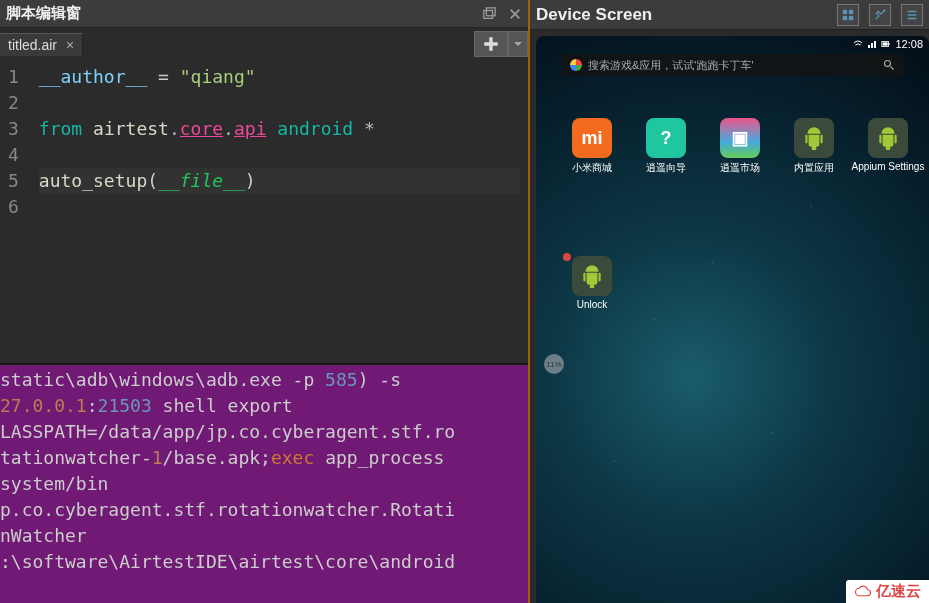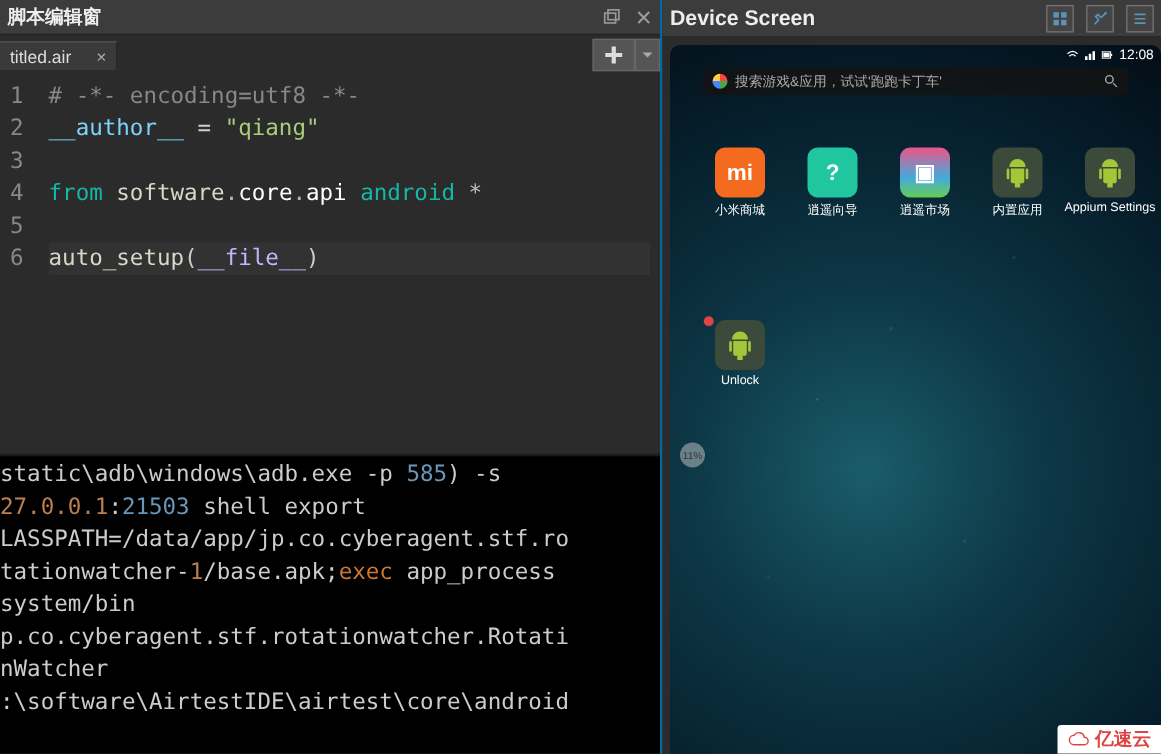--- a/index.html
+++ b/index.html
@@ -18,21 +18,21 @@
     }
     .main-layout {
       display: flex;
       width: 100%;
       height: 100%;
     }
     .left-column {
       width: 530px;
       display: flex;
       flex-direction: column;
-      border-right: 2px solid #0369a1;
+      border-right: 2px solid #a16207;
     }
     .right-column {
       flex: 1;
       background: #2b2b2b;
       display: flex;
       flex-direction: column;
     }
     .panel-header {
       background: #3c3c3c;
       height: 28px;
@@ -70,21 +70,21 @@
       height: 32px;
       display: flex;
       align-items: center;
       padding: 0 0px;
     }
     .file-tab {
       background: #3a3a3a;
       padding: 3px 8px;
       display: flex;
       align-items: center;
-      gap: 20px;
+      gap: 9px;
       border-top: 1px solid #555;
       border-right: 1px solid #222;
       font-size: 14px;
     }
     .tab-close {
       color: #aaa;
       cursor: pointer;
       font-size: 14px;
     }
     .tab-spacer { flex: 1; }
@@ -135,35 +135,35 @@
     .code-line { white-space: pre; }
     .code-line.current { background: #323232; }
     .tok-comment { color: #888; }
     .tok-var { color: #7dd3fc; }
     .tok-op { color: #ccc; }
     .tok-string { color: #a8cd7b; }
     .tok-keyword { color: #14b8a6; }
     .tok-module { color: #d8d8c8; }
     .tok-dot { color: #a9b7c6; }
     .tok-func { color: #d8d8c8; }
-    .tok-api { color: #ffffff; }
+    .tok-api { color: #ec4899; text-decoration: underline; }
     .tok-star { color: #bbb; }
     .tok-paren { color: #ccc; }
-    .tok-builtin { color: #c4b5fd; }
+    .tok-builtin { color: #22c55e; font-style: italic; }
 
     
     .log-panel {
       border-top: 2px solid #1a1a1a;
       display: flex;
       flex-direction: column;
       height: 240px;
     }
     .log-body {
       flex: 1;
-      background: #000000;
+      background: #701a75;
       font-family: "Consolas", "Menlo", monospace;
       font-size: 18px;
       line-height: 26px;
       color: #ccc;
       padding: 2px 0px;
       overflow: hidden;
       white-space: pre-wrap;
       word-break: break-all;
     }
     .log-ip { color: #bc7f4e; }
@@ -371,24 +371,23 @@
     <div class="code-editor">
       <div class="gutter">
         <div>1</div>
           <div>2</div>
           <div>3</div>
           <div>4</div>
           <div>5</div>
           <div>6</div>
       </div>
       <div class="code-area">
-        <div class="code-line"><span class="tok-comment"># -*- encoding=utf8 -*-</span></div>
         <div class="code-line"><span class="tok-var">__author__</span><span class="tok-op"> = </span><span class="tok-string">"qiang"</span></div>
         <div class="code-line"> </div>
-        <div class="code-line"><span class="tok-keyword">from</span><span class="tok-module"> software</span><span class="tok-dot">.</span><span class="tok-api">core</span><span class="tok-dot">.</span><span class="tok-api">api</span><span class="tok-keyword"> android </span><span class="tok-star">*</span></div>
+        <div class="code-line"><span class="tok-keyword">from</span><span class="tok-module"> airtest</span><span class="tok-dot">.</span><span class="tok-api">core</span><span class="tok-dot">.</span><span class="tok-api">api</span><span class="tok-keyword"> android </span><span class="tok-star">*</span></div>
         <div class="code-line"> </div>
         <div class="code-line current"><span class="tok-func">auto_setup</span><span class="tok-paren">(</span><span class="tok-builtin">__file__</span><span class="tok-paren">)</span></div>
       </div>
     </div>
 
     <div class="log-panel">
       <div class="log-body"><span>static\adb\windows\adb.exe -p </span><span class="log-port">585</span><span>) -s</span>
 <span class="log-ip">27.0.0.1</span><span>:</span><span class="log-port">21503</span><span> shell export</span>
 <span>LASSPATH=/data/app/jp.co.cyberagent.stf.ro</span>
 <span>tationwatcher-</span><span class="log-num">1</span><span>/base.apk;</span><span class="log-exec">exec</span><span> app_process</span>

